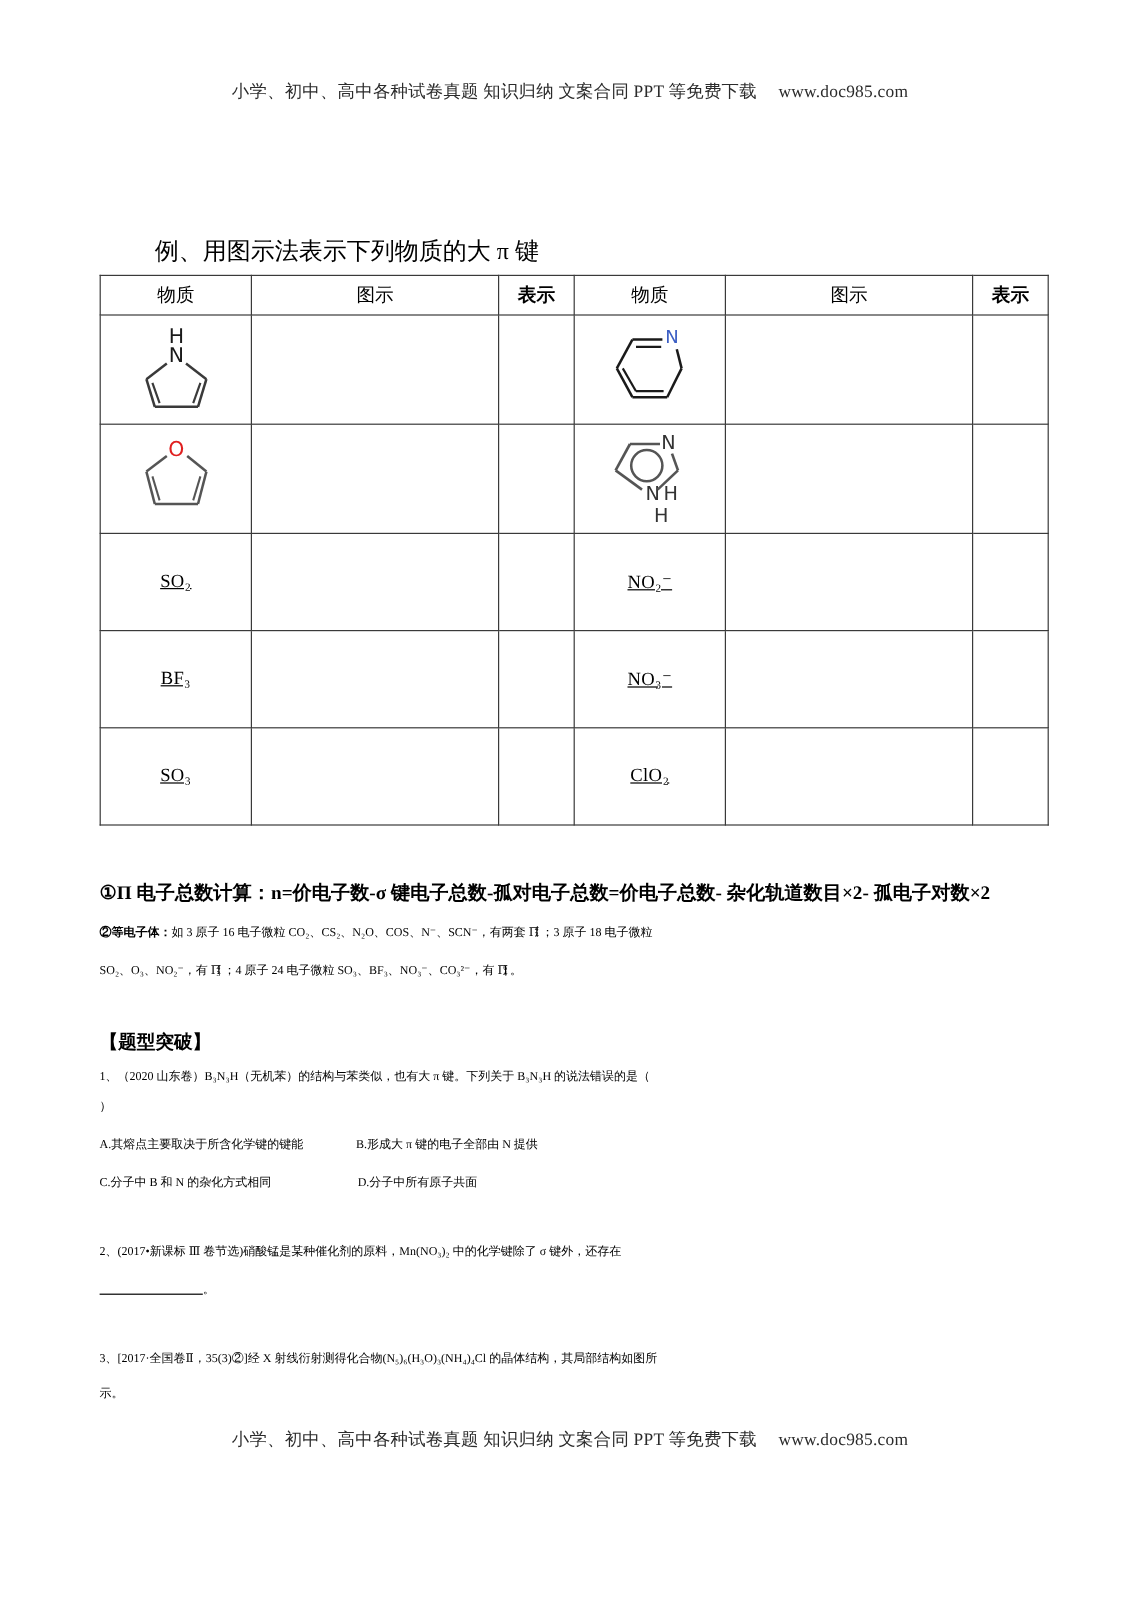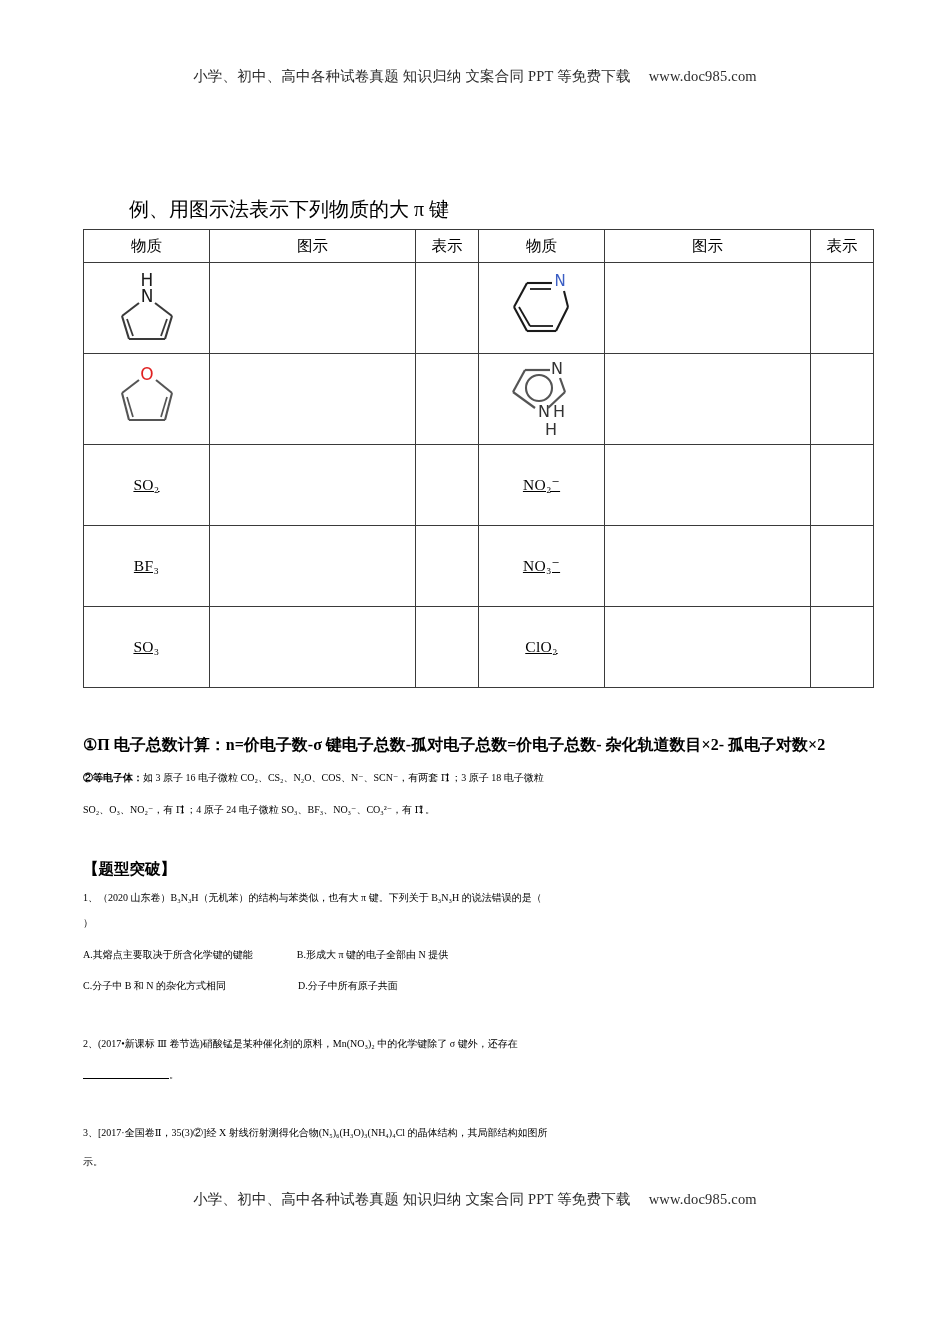--- a/index.html
+++ b/index.html
@@ -62,21 +62,21 @@
   }
   table.main-table td {
     border: 1px solid #3a3a3a;
     text-align: center;
     vertical-align: middle;
     font-size: 15px;
     padding: 0;
   }
   td.c-sub  { width: 125px; }
   td.c-pic  { width: 205px; }
-  td.c-rep  { width: 62px;  }
+  td.c-rep  { width: 62px; font-weight: bold;  }
   tr.head-row td { height: 32px; font-size: 15.5px; }
   tr.struct-row td { height: 90px; }
   tr.formula-row td { height: 80px; }
   .formula { font-size: 15.5px; letter-spacing: 0.3px; text-decoration: underline; }
 
   
   .mol { display: block; margin: 0 auto; }
 
   
   .blk {

